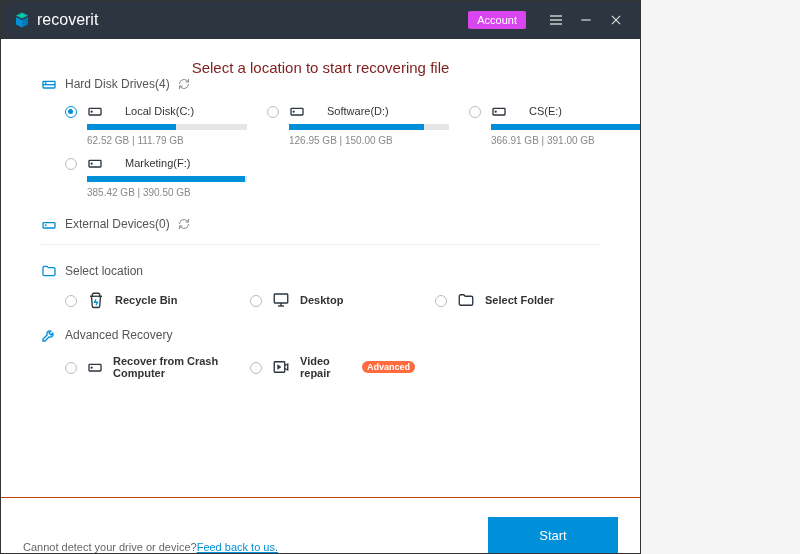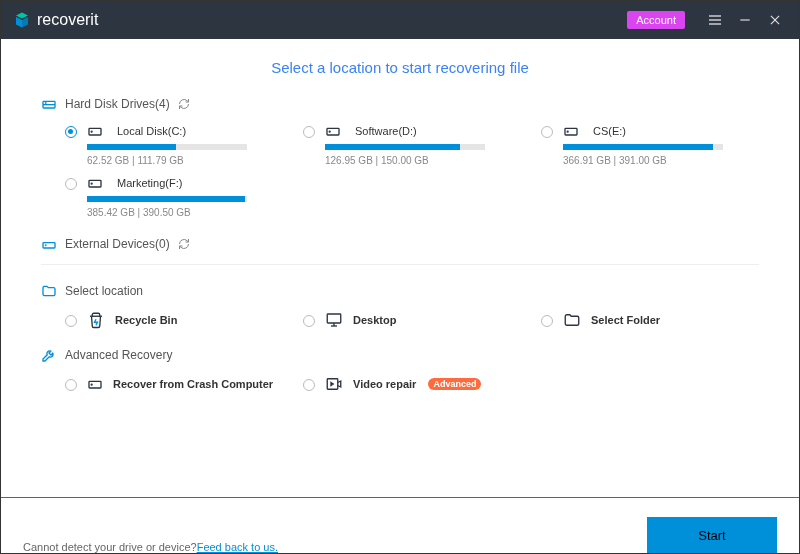--- a/index.html
+++ b/index.html
@@ -4,21 +4,21 @@
   <style>
     * { margin: 0; padding: 0; box-sizing: border-box; }
     body {
       font-family: -apple-system, BlinkMacSystemFont, "Segoe UI", Arial, sans-serif;
       background: #f5f5f5;
       width: 800px;
       height: 554px;
       overflow: hidden;
     }
     .window {
-      width: 800px;
+      width: 641px;
       height: 554px;
       background: #fff;
       border: 1px solid #333;
       display: flex;
       flex-direction: column;
     }
     .titlebar {
       height: 38px;
       background: #2c3540;
       display: flex;
@@ -58,22 +58,21 @@
     .content {
       flex: 1;
       padding: 20px 40px 0 40px;
       overflow-y: auto;
       color: #333;
     }
     .main-title {
       text-align: center;
       font-size: 15px;
       font-weight: 400;
-      color: #3b82f6;
-      margin-bottom: 20px;
+      color: #7f1d1d;
     }
     .section-header {
       display: flex;
       align-items: center;
       gap: 8px;
       font-size: 12px;
       color: #555;
       margin-bottom: 12px;
     }
     .section-icon { color: #0090d9; display: flex; }
@@ -112,21 +111,21 @@
       background: #0090d9;
       border-radius: 50%;
     }
     .drive-info {
       flex: 1;
       min-width: 0;
     }
     .drive-top {
       display: flex;
       align-items: center;
-      gap: 14px;
+      gap: 22px;
       font-size: 11px;
       color: #333;
     }
     .drive-icon { color: #2c3540; display: flex; }
     .progress {
       height: 6px;
       background: #e5e5e5;
       margin-top: 6px;
       width: 160px;
     }
@@ -178,21 +177,21 @@
       font-size: 11px;
       color: #666;
     }
     .footer a {
       color: #0090d9;
       text-decoration: underline;
       cursor: pointer;
     }
     .start-btn {
       background: #0090d9;
-      color: #000000;
+      color: #ffffff;
       border: none;
       width: 130px;
       height: 36px;
       font-size: 13px;
       cursor: pointer;
     }
   </style>
 </head>
 <body>
 

